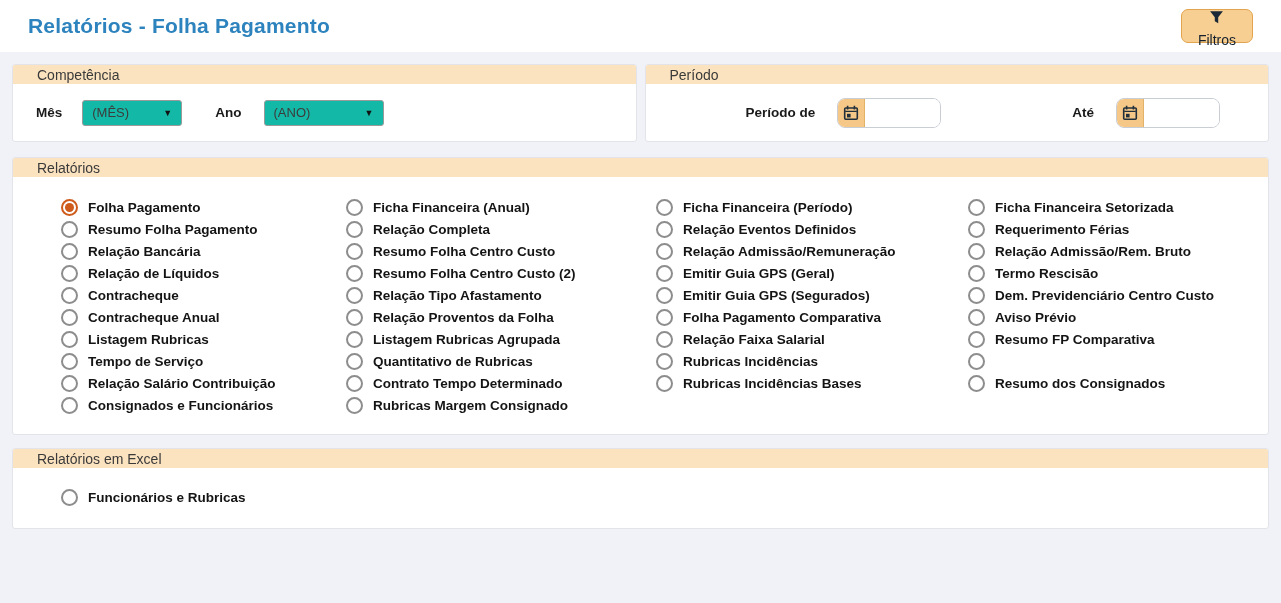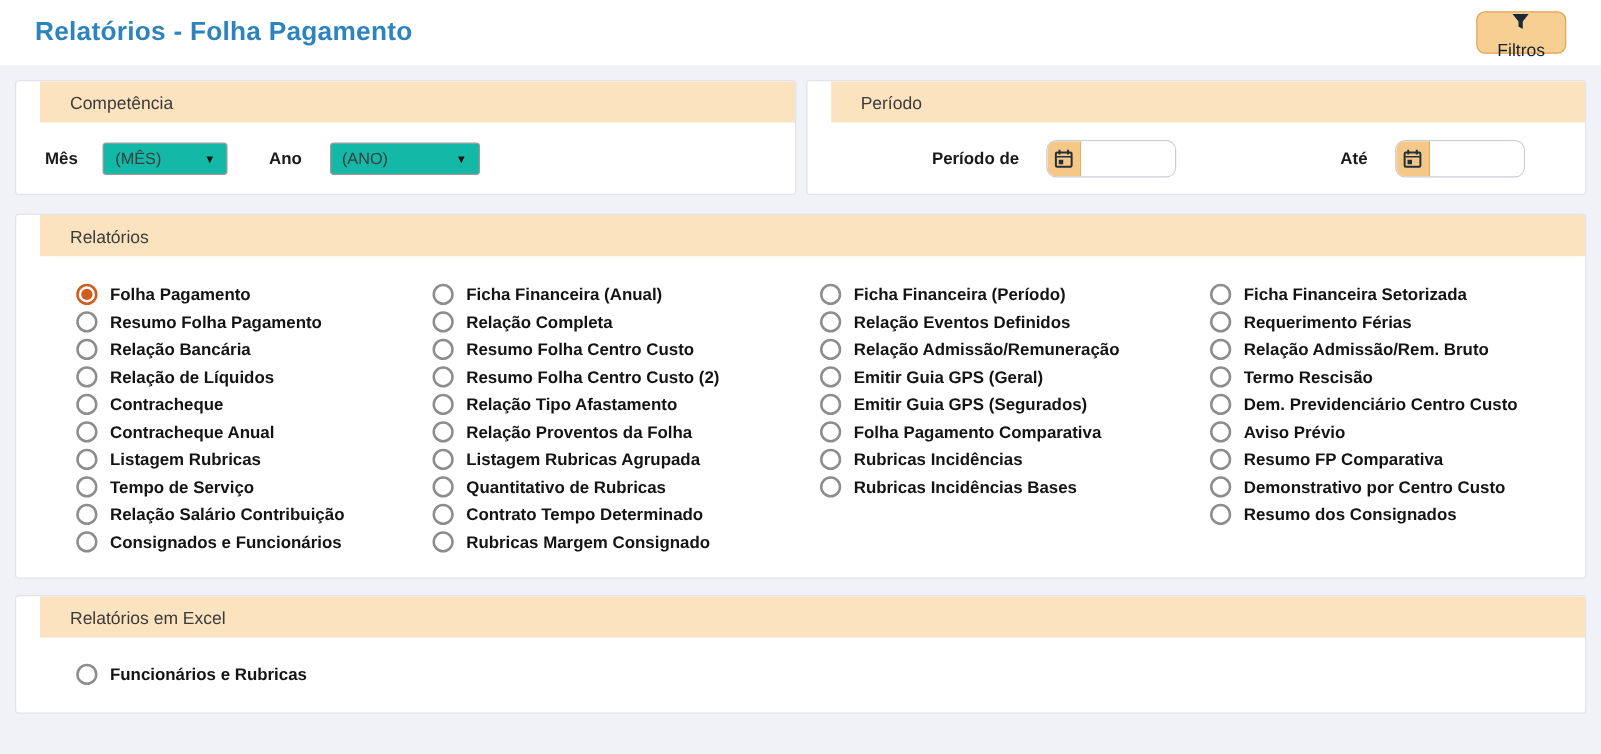--- a/index.html
+++ b/index.html
@@ -24,22 +24,22 @@
     height:34px; padding:0 16px; cursor:pointer;
     font-family:inherit; font-size:14px; color:#15222e; font-weight:500;flex-direction:column;
   }
   
   .content { padding:12px 12px 0 12px; }
   .panel {
     background:#ffffff; border:1px solid #e2e4ea; border-radius:3px;
     overflow:hidden;
   }
   .panel-header {
-    background:#fce3c0; height:33px; display:flex; align-items:center;
-    padding:0 24px; font-size:14px; color:#3a3a3a;margin-left:19px;
+    background:#fce3c0; height:19px; display:flex; align-items:center;
+    padding:0 24px; font-size:14px; color:#3a3a3a;
   }
   .row-top { display:flex; gap:8px; }
   .row-top .panel { flex:1 1 0; }
 
   
   .competencia-body { display:flex; align-items:center; height:57px; padding:0 0 0 23px;text-align:right; }
   .field-label { font-size:13.5px; font-weight:700; color:#1a1a1a; }
   .select {
     height:26px; background:#14b8a6; border:1px solid #9a9a9a; border-radius:3px;
     display:flex; align-items:center; justify-content:space-between;
@@ -264,20 +264,24 @@
           <div class="radio-item">
             <span class="radio"></span>
             <span class="radio-label">Emitir Guia GPS (Segurados)</span>
           </div>
           <div class="radio-item">
             <span class="radio"></span>
             <span class="radio-label">Folha Pagamento Comparativa</span>
           </div>
           <div class="radio-item">
             <span class="radio"></span>
+            <span class="radio-label">Relação Faixa Salarial</span>
+          </div>
+          <div class="radio-item">
+            <span class="radio"></span>
             <span class="radio-label">Rubricas Incidências</span>
           </div>
           <div class="radio-item">
             <span class="radio"></span>
             <span class="radio-label">Rubricas Incidências Bases</span>
           </div>
         </div>
       <div class="radio-col c4">
           <div class="radio-item">
             <span class="radio"></span>
@@ -302,21 +306,20 @@
           <div class="radio-item">
             <span class="radio"></span>
             <span class="radio-label">Aviso Prévio</span>
           </div>
           <div class="radio-item">
             <span class="radio"></span>
             <span class="radio-label">Resumo FP Comparativa</span>
           </div>
           <div class="radio-item">
             <span class="radio"></span>
-            <span class="radio-label">Demonstrativo por Centro Custo</span>
           </div>
           <div class="radio-item">
             <span class="radio"></span>
             <span class="radio-label">Resumo dos Consignados</span>
           </div>
         </div>
     </div>
   </div>
 
   <div class="panel row-bottom">

